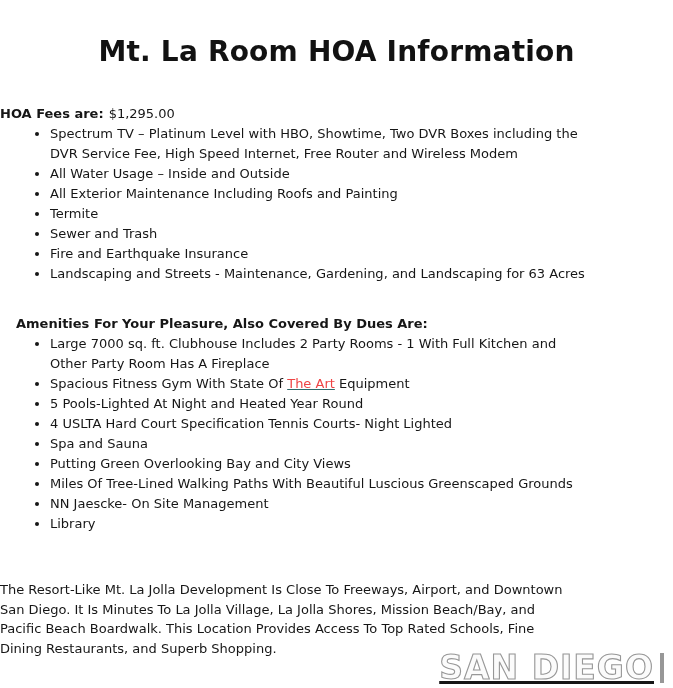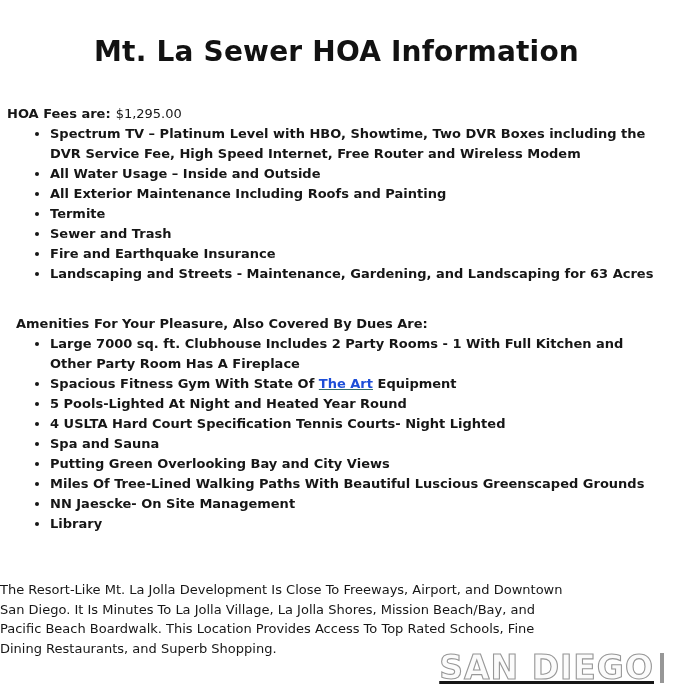--- a/index.html
+++ b/index.html
@@ -21,31 +21,29 @@
     font-size: 28px;
     line-height: 32px;
     font-weight: bold;
     text-align: center;
     color: #121212;
     letter-spacing: 0.2px;
   }
   .fees-block { margin-top: 37px; }
   .hline {
     margin: 0;
-    padding-left: 7px;
     line-height: 17px;
     font-size: 13px;
   }
   .bold { font-weight: bold; }
   .amount { margin-left: 5px; }
   ul.doc-list {
     margin: 2px 0 0 0;
     padding-left: 50px;
     list-style: disc outside;
-    font-weight: bold;
   }
   ul.doc-list li {
     line-height: 20px;
     white-space: pre-line;
   }
   .amenities-heading {
     margin: 31px 0 0 0;
     padding-left: 16px;
     line-height: 17px;
     font-weight: bold;
@@ -53,21 +51,21 @@
   }
   .footer-para {
     margin: 46px 0 0 0;
     padding-right: 10px;
     line-height: 19.5px;
     white-space: pre-line;
   }
   .art-link {
     text-decoration: underline;
     text-decoration-color: #2e6b6b;
-    color: #1d4ed8;
+    color: #ef4444;
     cursor: pointer;
   }
   .watermark {
     position: absolute;
     right: 5px;
     bottom: 1px;
     display: flex;
     align-items: center;
     user-select: none;
     text-decoration: underline;
@@ -85,21 +83,21 @@
     height: 30px;
     background: #979797;
     margin: 0 4px 0 6px;
   }
 </style>
 </head>
 <body>
 
 <div class="page">
 
-  <h1 class="title">Mt. La Sewer HOA Information</h1>
+  <h1 class="title">Mt. La Room HOA Information</h1>
 
   <div class="fees-block">
     <p class="hline">
       <span class="bold">HOA Fees are:</span><span class="amount">$1,295.00</span>
     </p>
     <ul class="doc-list">
       <li>Spectrum TV – Platinum Level with HBO, Showtime, Two DVR Boxes including the
 DVR Service Fee, High Speed Internet, Free Router and Wireless Modem</li>
       <li>All Water Usage – Inside and Outside</li>
       <li>All Exterior Maintenance Including Roofs and Painting</li>

